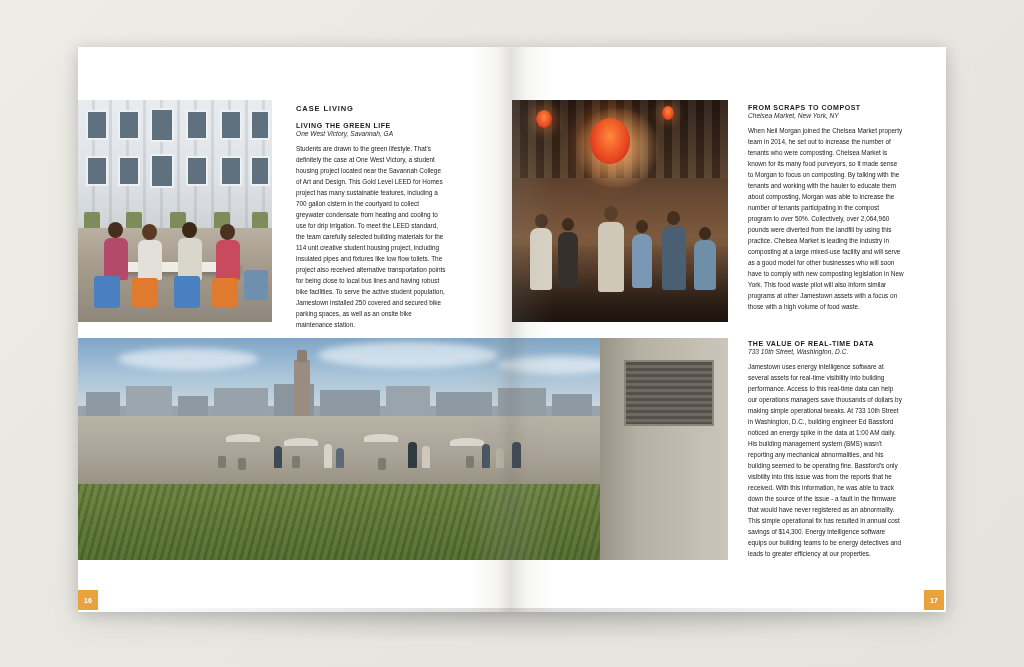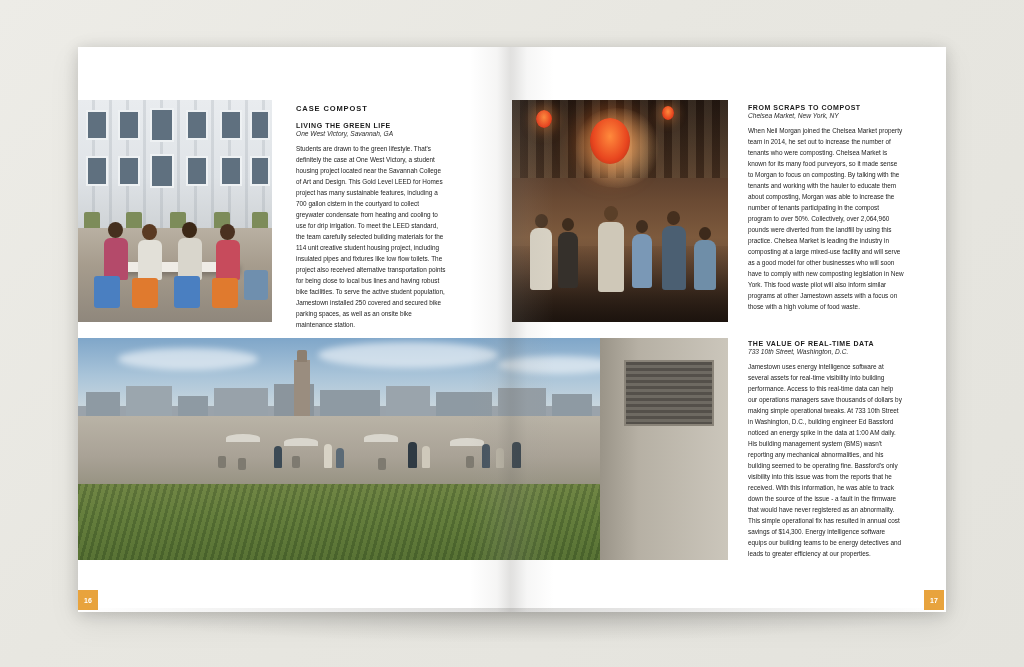--- a/index.html
+++ b/index.html
@@ -357,21 +357,21 @@
     <div class="rt-person" style="left:246px; top:106px; width:8px; height:24px; background:#d8d3c6;"></div>
     <div class="rt-person" style="left:258px; top:110px; width:8px; height:20px; background:#5b6a76;"></div>
     <div class="rt-person" style="left:330px; top:104px; width:9px; height:26px; background:#2f3a43;"></div>
     <div class="rt-person" style="left:344px; top:108px; width:8px; height:22px; background:#cfc9bb;"></div>
     <div class="rt-person" style="left:404px; top:106px; width:8px; height:24px; background:#44525e;"></div>
     <div class="rt-person" style="left:418px; top:110px; width:8px; height:20px; background:#b9b3a4;"></div>
     <div class="rt-person" style="left:434px; top:104px; width:9px; height:26px; background:#34404a;"></div>
   </div>
 
   <div class="col" id="col-case-studies">
-    <p class="kicker">CASE COMPOST</p>
+    <p class="kicker">CASE LIVING</p>
     <p class="headline">LIVING THE GREEN LIFE</p>
     <p class="subhead">One West Victory, Savannah, GA</p>
     <p class="body">Students are drawn to the green lifestyle. That's definitely the case at One West Victory, a student housing project located near the Savannah College of Art and Design. This Gold Level LEED for Homes project has many sustainable features, including a 700 gallon cistern in the courtyard to collect greywater condensate from heating and cooling to use for drip irrigation. To meet the LEED standard, the team carefully selected building materials for the 114 unit creative student housing project, including insulated pipes and fixtures like low flow toilets. The project also received alternative transportation points for being close to local bus lines and having robust bike facilities. To serve the active student population, Jamestown installed 250 covered and secured bike parking spaces, as well as an onsite bike maintenance station.</p>
   </div>
 
   <div class="col" id="col-compost">
     <p class="headline">FROM SCRAPS TO COMPOST</p>
     <p class="subhead">Chelsea Market, New York, NY</p>
     <p class="body">When Neil Morgan joined the Chelsea Market property team in 2014, he set out to increase the number of tenants who were composting. Chelsea Market is known for its many food purveyors, so it made sense to Morgan to focus on composting. By talking with the tenants and working with the hauler to educate them about composting, Morgan was able to increase the number of tenants participating in the compost program to over 50%. Collectively, over 2,064,960 pounds were diverted from the landfill by using this practice. Chelsea Market is leading the industry in composting at a large mixed-use facility and will serve as a good model for other businesses who will soon have to comply with new composting legislation in New York. This food waste pilot will also inform similar programs at other Jamestown assets with a focus on those with a high volume of food waste.</p>
   </div>

